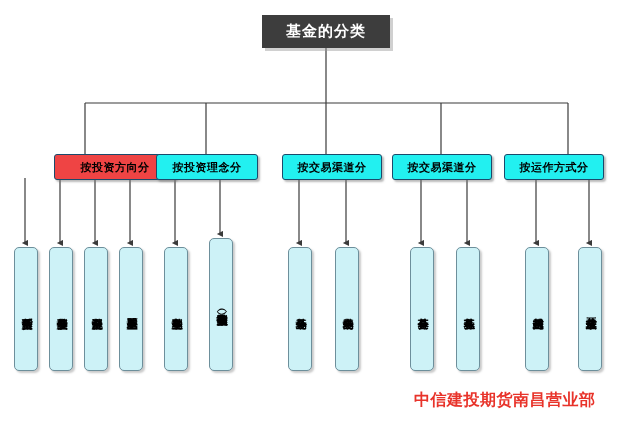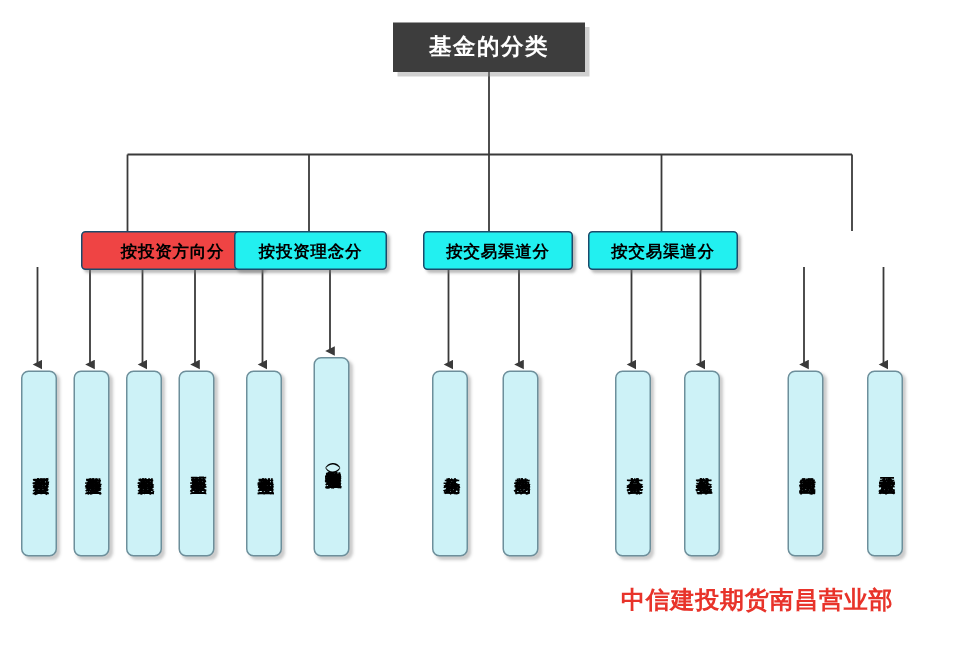--- a/index.html
+++ b/index.html
@@ -152,20 +152,23 @@
   </div>
   <div class="cat-box" id="cat1" style="left: 156px; width: 100px; background: rgb(34, 240, 240); border-color: rgb(27, 74, 107);">
     <span>按投资理念分</span>
   </div>
   <div class="cat-box" id="cat2" style="left: 282px; width: 98px; background: rgb(34, 240, 240); border-color: rgb(27, 74, 107);">
     <span>按交易渠道分</span>
   </div>
   <div class="cat-box" id="cat3" style="left: 392px; width: 98px; background: rgb(34, 240, 240); border-color: rgb(27, 74, 107);">
     <span>按交易渠道分</span>
   </div>
+  <div class="cat-box" id="cat4" style="left: 504px; width: 98px; background: rgb(34, 240, 240); border-color: rgb(27, 74, 107);">
+    <span>按运作方式分</span>
+  </div>
 
   <div class="leaf-box" id="leaf0" style="left: 14px; top: 247px; height: 122px; background: rgb(205, 242, 247); border-color: rgb(109, 143, 155);">
     <span class="vtext">货币型基金</span>
   </div>
   <div class="leaf-box" id="leaf1" style="left: 49px; top: 247px; height: 122px; background: rgb(205, 242, 247); border-color: rgb(109, 143, 155);">
     <span class="vtext">债券型基金</span>
   </div>
   <div class="leaf-box" id="leaf2" style="left: 84px; top: 247px; height: 122px; background: rgb(205, 242, 247); border-color: rgb(109, 143, 155);">
     <span class="vtext">混合型基金</span>
   </div>

